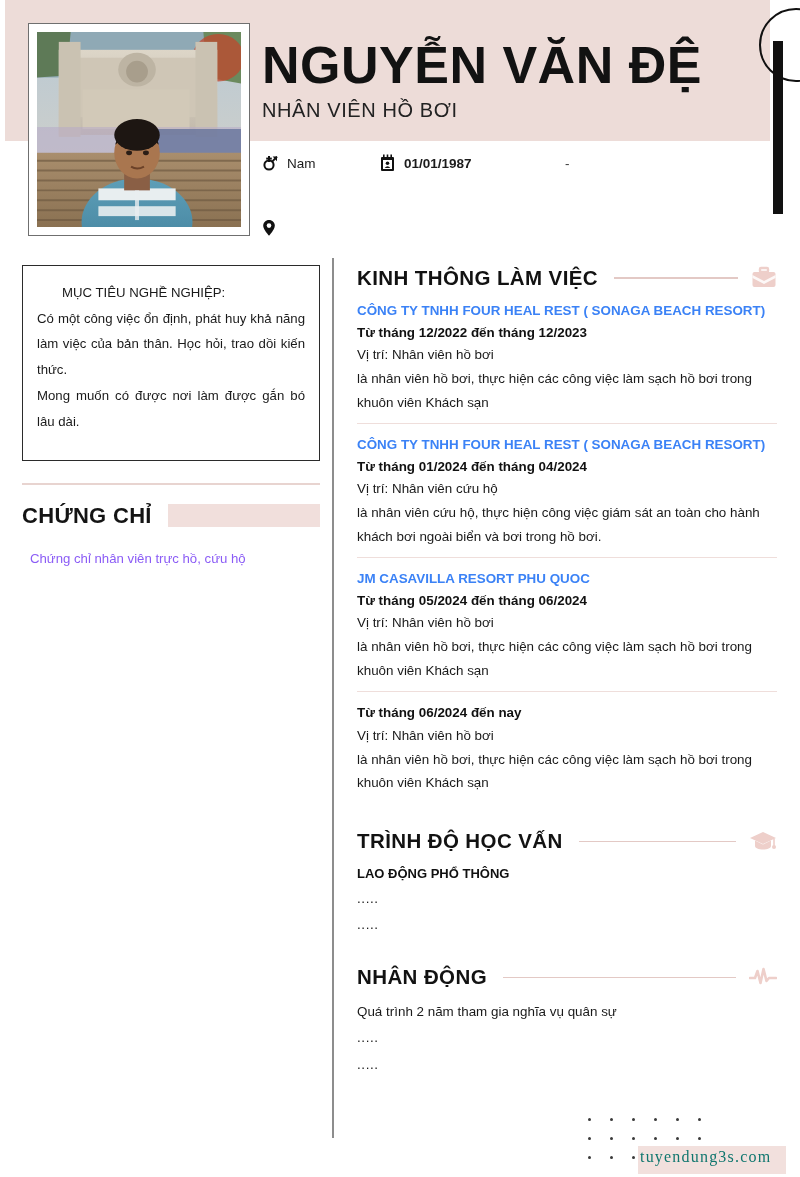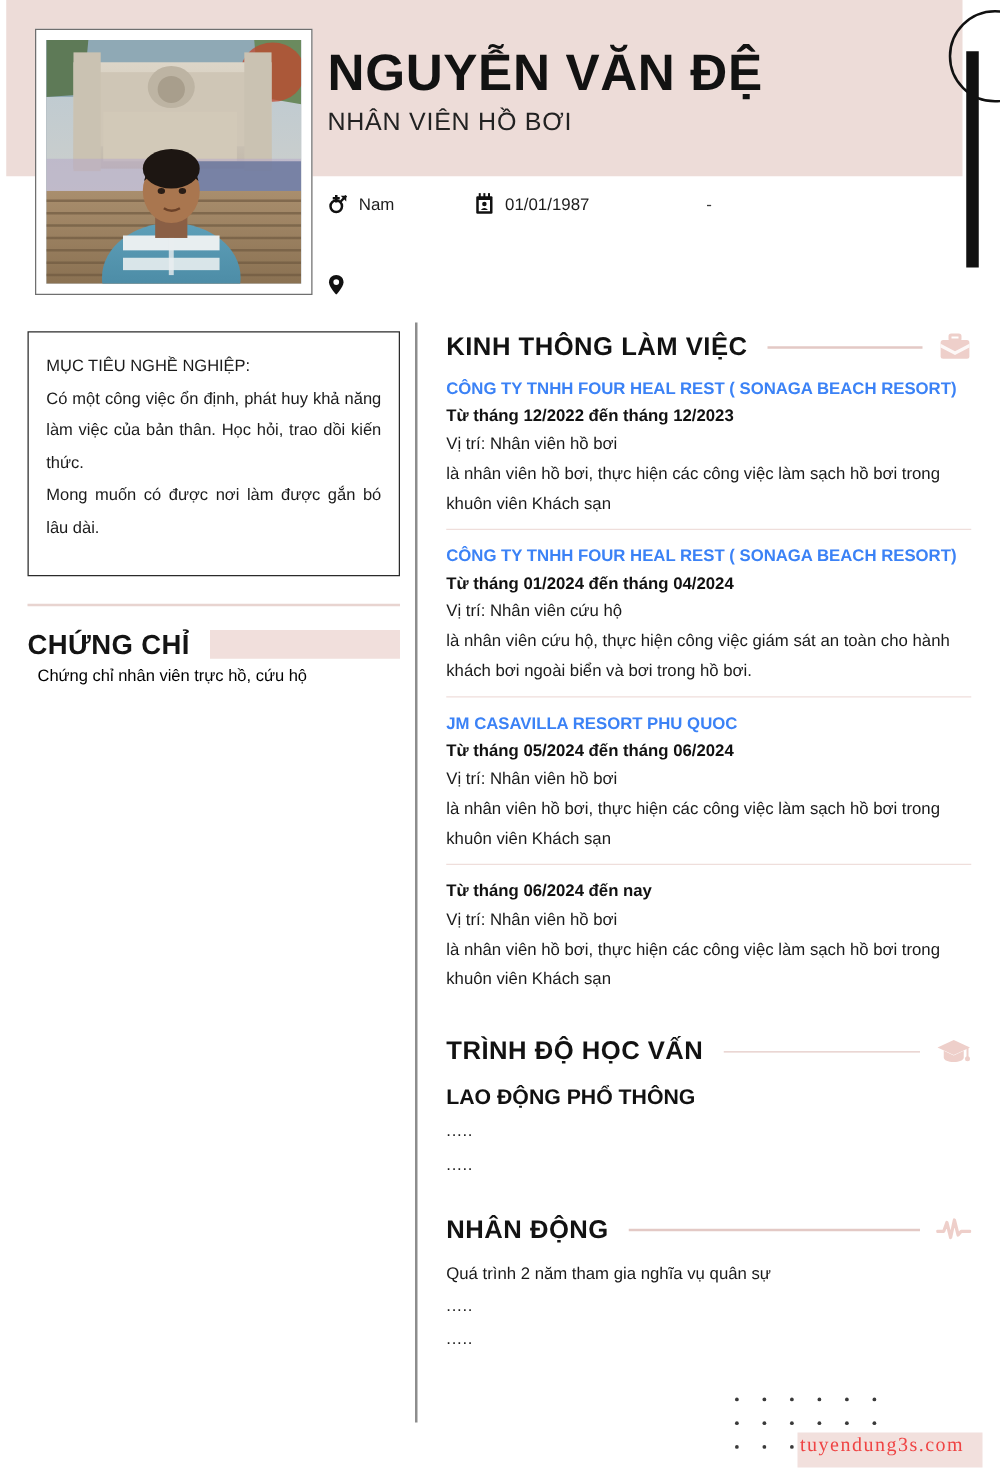--- a/index.html
+++ b/index.html
@@ -72,21 +72,21 @@
   .photo-svg { display: block; width: 100%; height: 100%; }
 
   
   .name-block {
     position: absolute;
     left: 262px;
     top: 36px;
     width: 480px;
   }
   .name {
-    font-size: 41px;
+    font-size: 52px;
     font-weight: 700;
     letter-spacing: 0.5px;
     line-height: 1.12;
     color: #121212;
   }
   .job-title {
     margin-top: 5px;
     font-size: 20px;
     font-weight: 400;
     letter-spacing: 0.6px;
@@ -103,21 +103,21 @@
     gap: 0;
   }
   .contact-item {
     display: flex;
     align-items: center;
     gap: 9px;
     font-size: 13.5px;
     color: #1c1c1c;
   }
   .contact-item.gender { width: 118px; }
-  .contact-item.dob    { width: 185px; }
+  .contact-item.dob    { width: 185px; font-weight: bold; }
   .contact-item.phone  { color: #3a3a3a; }
 
   .ico { flex: 0 0 auto; display: inline-block; line-height: 0; }
 
   .contact-address {
     position: absolute;
     left: 262px;
     top: 219px;
     display: flex;
     align-items: center;
@@ -146,20 +146,21 @@
 
   .objective-box {
     border: 1px solid #2b2b2b;
     padding: 14px 14px 18px 14px;
     min-height: 196px;
   }
   .objective-title {
     font-size: 13.2px;
     line-height: 1.95;
     color: #1a1a1a;
+    margin-left: 25px;
   }
   .objective-text {
     font-size: 13.2px;
     line-height: 1.95;
     color: #1a1a1a;
   }
   .objective-text.just { text-align: justify; }
 
   .left-rule {
     margin-top: 22px;
@@ -180,24 +181,24 @@
     color: #141414;
     white-space: nowrap;
   }
   .cert-swatch {
     margin-left: 16px;
     flex: 1 1 auto;
     height: 23px;
     background: #f1dfdc;
   }
   .cert-item {
-    margin-top: 4px;
+    margin-top: 22px;
     margin-left: 8px;
     font-size: 13.2px;
-    color: #000000;
+    color: #8b5cf6;
   }
 
   
   .right-col {
     position: absolute;
     left: 357px;
     top: 266px;
     width: 420px;
   }
 
@@ -248,21 +249,21 @@
     line-height: 1.78;
   }
   .job-desc {
     font-size: 13.4px;
     font-weight: 400;
     color: #1a1a1a;
     line-height: 1.78;
   }
 
   .edu-line {
-    font-size: 17px;
+    font-size: 13px;
     font-weight: 700;
     color: #111111;
     line-height: 1.72;
   }
   .dots-line {
     font-size: 13.4px;
     color: #1a1a1a;
     line-height: 2.0;
     letter-spacing: 0.6px;
   }
@@ -305,21 +306,21 @@
     height: 28px;
     background: #f2e0dd;
   }
   .wm-text {
     position: absolute;
     left: 52px;
     top: 30px;
     font-family: "Liberation Serif", serif;
     font-size: 16px;
     letter-spacing: 1.2px;
-    color: #ef4444;
+    color: #0f766e;
   }
 </style>
 </head>
 <body>
 
 <div class="page">
 
   <div class="header-band"></div>
   <div class="deco-circle"></div>
   <div class="deco-bar"></div>

